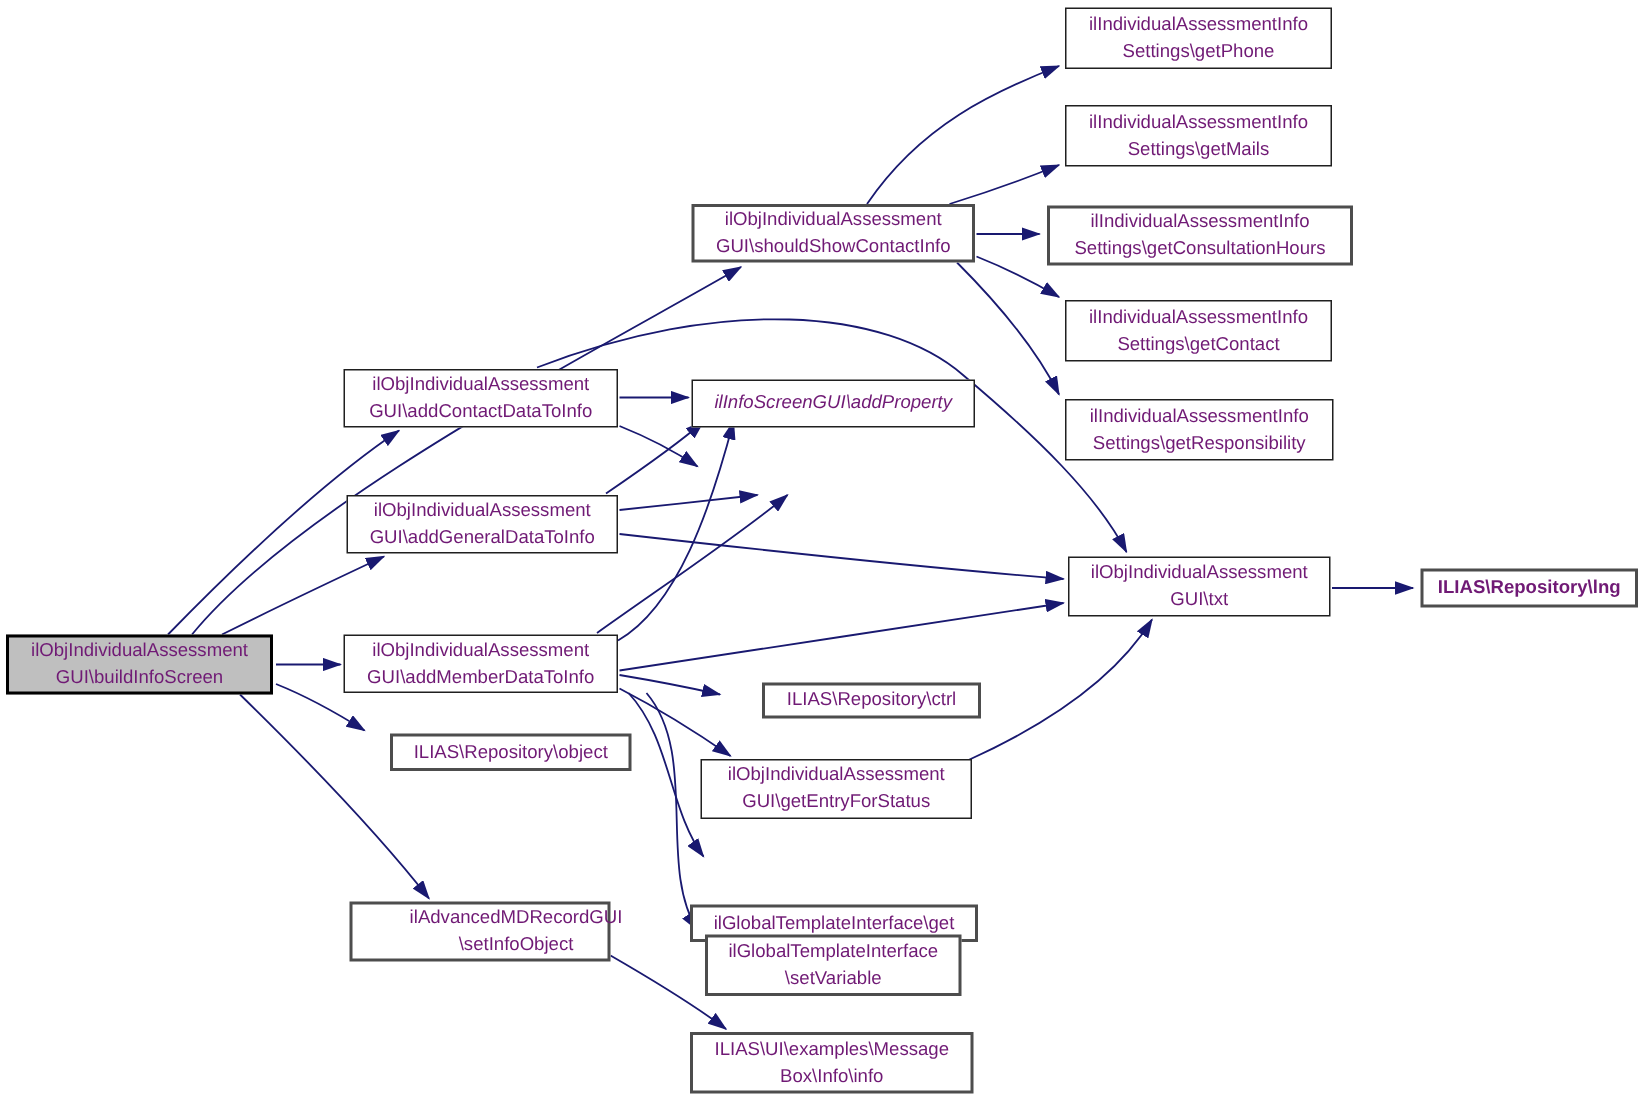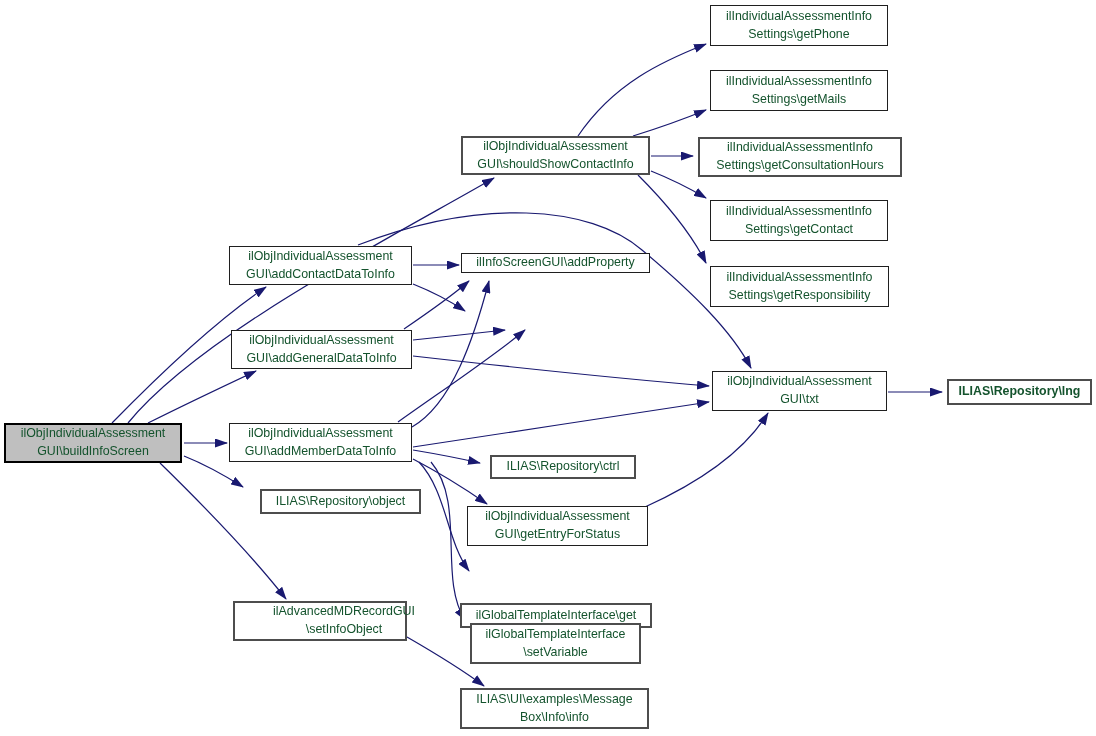--- a/index.html
+++ b/index.html
@@ -5,21 +5,21 @@
 <style>
   html,body{margin:0;padding:0;background:#ffffff;}
   .canvas{
     position:relative;width:1096px;height:736px;background:#ffffff;
     font-family:"Liberation Sans","DejaVu Sans",sans-serif;overflow:hidden;
   }
   svg.edges{position:absolute;left:0;top:0;width:1096px;height:736px;}
   path.edge{fill:none;stroke:#191970;stroke-width:1.2px;}
   .node{
     position:absolute;display:flex;align-items:center;justify-content:center;
-    text-align:center;background:#ffffff;border:1px solid #1f1f1f;color:#14532d;
+    text-align:center;background:#ffffff;border:1px solid #1f1f1f;color:#701a75;
     font-size:12.4px;line-height:1.45;white-space:pre-line;box-sizing:border-box;
     cursor:pointer;
   }
   .node.thick{border:2px solid #4d4d4d;}
   .node.root{background:#bfbfbf;border:2px solid #000000;cursor:default;}
 </style>
 </head>
 <body>
 
 <div class="canvas">
@@ -67,22 +67,22 @@
   <div class="node" style="left:231px;top:330px;width:181px;height:39px;">ilObjIndividualAssessment
 GUI\addGeneralDataToInfo</div>
   <div class="node" style="left:229px;top:423px;width:183px;height:39px;">ilObjIndividualAssessment
 GUI\addMemberDataToInfo</div>
   <div class="node thick" style="left:240px;top:489px;width:161px;height:25px;margin-left:20px;">ILIAS\Repository\object</div>
   <div class="node thick" style="left:233px;top:601px;width:174px;height:40px;padding-left:48px;">ilAdvancedMDRecordGUI
 \setInfoObject</div>
 
   <div class="node thick" style="left:461px;top:136px;width:189px;height:39px;">ilObjIndividualAssessment
 GUI\shouldShowContactInfo</div>
-  <div class="node" style="left:461px;top:253px;width:189px;height:20px;">ilInfoScreenGUI\addProperty</div>
-  <div class="node thick" style="left:490px;top:455px;width:146px;height:24px;">ILIAS\Repository\ctrl</div>
+  <div class="node" style="left:461px;top:253px;width:189px;height:32px;font-style:italic;">ilInfoScreenGUI\addProperty</div>
+  <div class="node thick" style="left:508px;top:455px;width:146px;height:24px;">ILIAS\Repository\ctrl</div>
   <div class="node" style="left:467px;top:506px;width:181px;height:40px;">ilObjIndividualAssessment
 GUI\getEntryForStatus</div>
   <div class="node thick" style="left:460px;top:603px;width:192px;height:25px;">ilGlobalTemplateInterface\get</div>
   <div class="node thick" style="left:460px;top:688px;width:189px;height:41px;">ILIAS\UI\examples\Message
 Box\Info\info</div>
   <div class="node thick" style="left:470px;top:623px;width:171px;height:41px;">ilGlobalTemplateInterface
 \setVariable</div>
 
   <div class="node" style="left:710px;top:5px;width:178px;height:41px;">ilIndividualAssessmentInfo
 Settings\getPhone</div>

